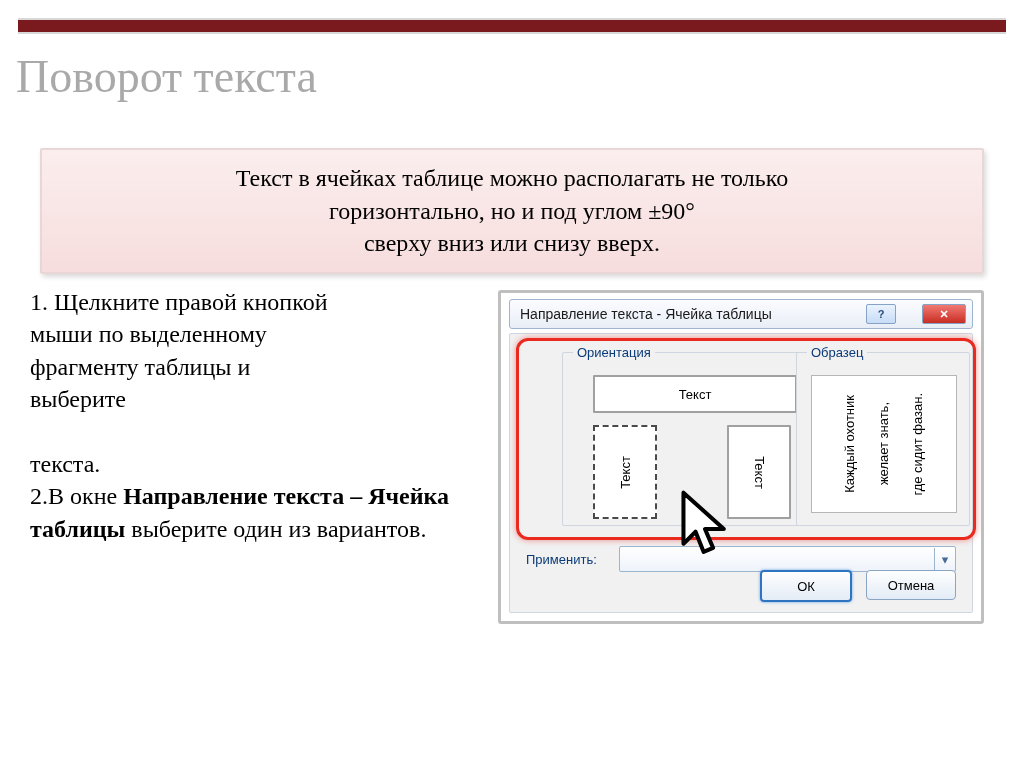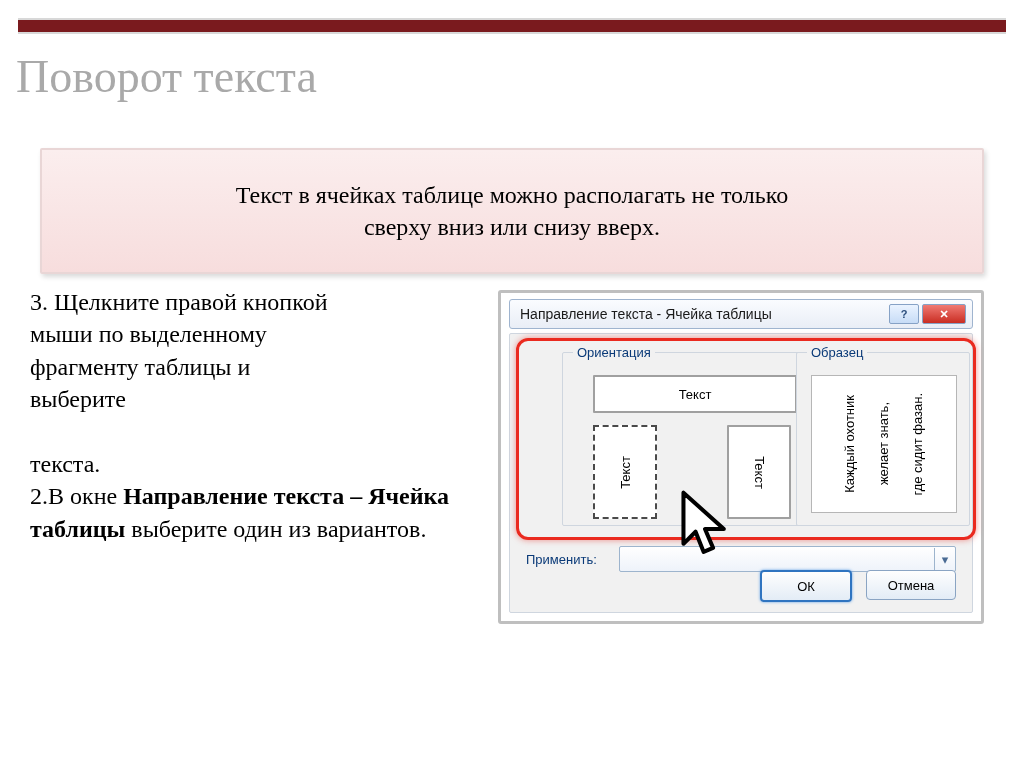--- a/index.html
+++ b/index.html
@@ -84,20 +84,21 @@
     left: 8px; right: 8px; top: 6px;
     height: 28px;
     background: linear-gradient(#fafcff, #e9eef6);
     border: 1px solid #9fb4cf;
     border-radius: 3px;
     display: flex;
     align-items: center;
     padding: 0 6px;
     font: 14px / 1 Arial, sans-serif;
     color: #1a1a1a;
+    gap: 23px;
   }
   .dlg-titlebar .t { flex: 1; padding-left: 4px; }
   .tbtn {
     width: 28px; height: 18px;
     margin-left: 3px;
     border: 1px solid #86a2c6;
     border-radius: 2px;
     display: flex; align-items: center; justify-content: center;
     font: bold 11px Arial;
   }
@@ -211,25 +212,26 @@
 </head>
 <body>
 <div class="slide">
 
   <div class="top-bar"></div>
 
   <div class="title">Поворот текста</div>
 
   <div class="callout">
     <div>Текст в ячейках таблице можно располагать не только</div>
+    <div>горизонтально, но и под углом ±90°</div>
     <div>сверху вниз или снизу вверх.</div>
   </div>
 
   <div class="body">
-    <span>3. Щелкните правой кнопкой</span><br>
+    <span>1. Щелкните правой кнопкой</span><br>
     <span>мыши по выделенному</span><br>
     <span>фрагменту таблицы и</span><br>
     <span>выберите</span><br>
     <br>
     <span>текста.</span><br>
     <span>2.В окне </span><b>Направление текста – Ячейка таблицы</b><span> выберите один из вариантов.</span>
   </div>
 
   <div class="dlg-outer">
     <div class="dlg-titlebar">

